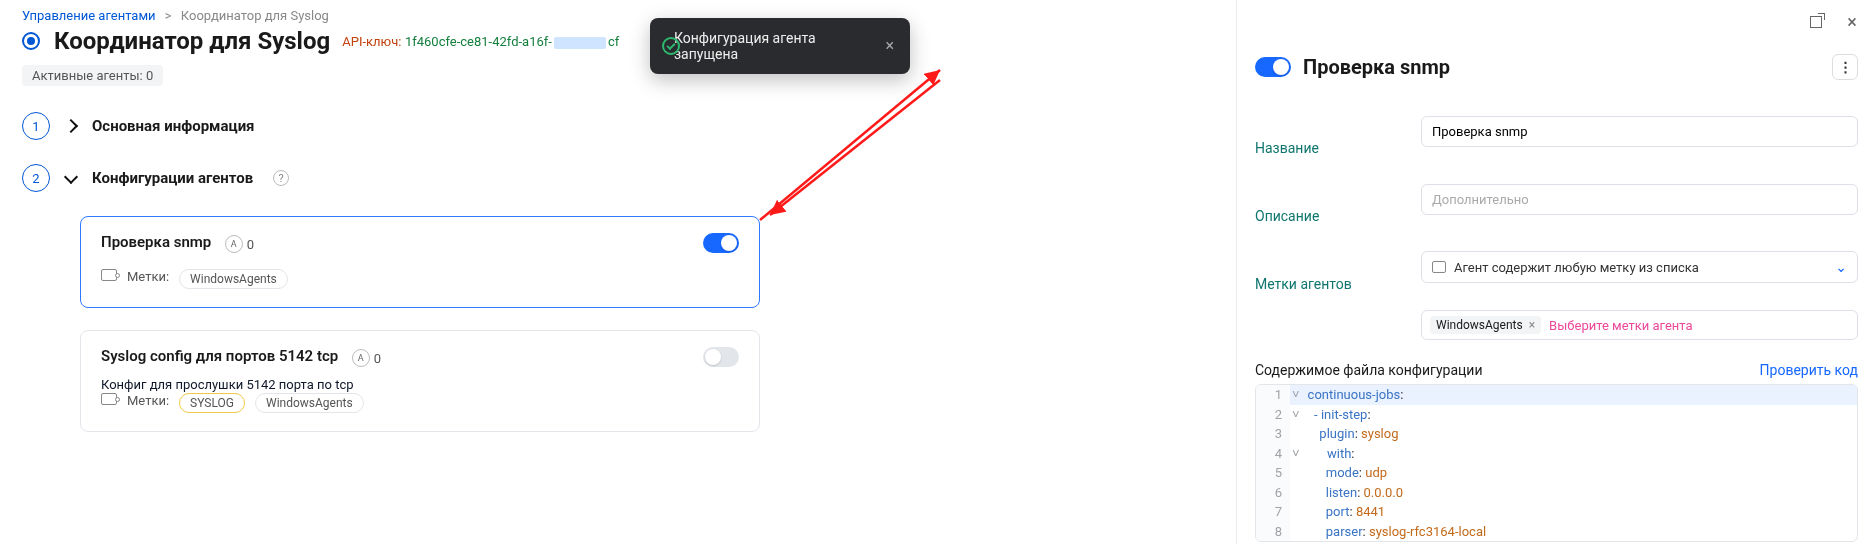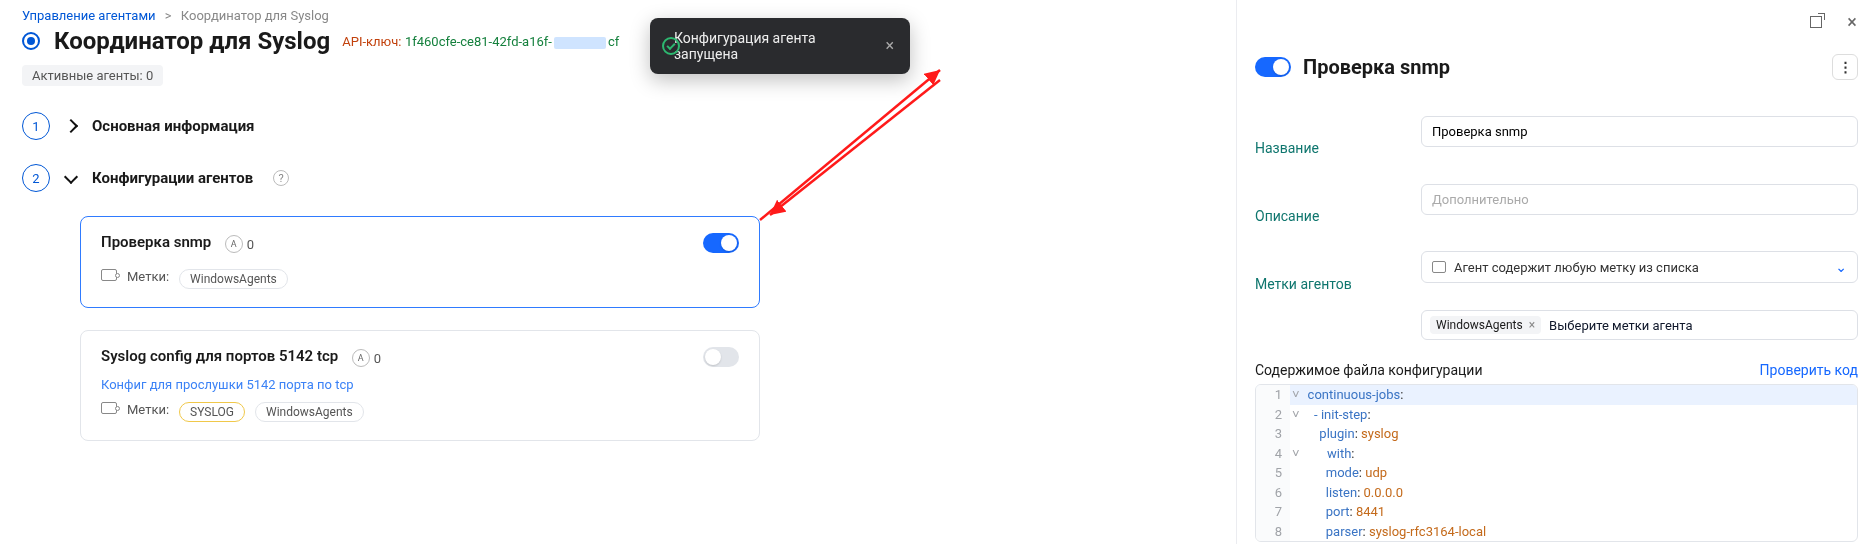--- a/index.html
+++ b/index.html
@@ -39,21 +39,21 @@
 .agents-inline .circ{width:18px;height:18px;border:1px solid #bbb;border-radius:50%;display:flex;align-items:center;justify-content:center;font-size:10px;color:#666;position:relative;}
 .agents-inline .circ::before{content:"A";font-size:9px;}
 
 .toggle{width:36px;height:20px;border-radius:12px;position:relative;cursor:pointer;}
 .toggle.on{background:#1668ff;}
 .toggle.off{background:#e2e5ea;}
 .toggle::after{content:"";position:absolute;top:2px;width:16px;height:16px;background:#fff;border-radius:50%;box-shadow:0 1px 2px rgba(0,0,0,.15);}
 .toggle.on::after{right:2px;}
 .toggle.off::after{left:2px;}
 
-.config-desc{font-size:13px;color:#3b82f6;margin:-6px 0 10px;}
+.config-desc{font-size:13px;color:#0f172a;margin:-6px 0 1px;}
 .tags-row{display:flex;align-items:flex-start;gap:10px;font-size:13px;color:#555;}
 .tag-icon{width:16px;height:12px;border:1.4px solid #888;border-radius:2px;position:relative;}
 .tag-icon::after{content:"";position:absolute;right:-4px;top:3px;width:3px;height:3px;border:1.4px solid #888;border-radius:50%;background:#fff;}
 .tag-chip{border:1px solid #e2e5ea;border-radius:12px;padding:2px 10px;font-size:12px;}
 .tag-chip.highlight{border-color:#f0c84a;}
 
 .toast{position:absolute;top:18px;left:650px;background:#2a2b2e;color:#eee;border-radius:8px;padding:12px 16px 12px 24px;display:flex;align-items:center;gap:20px;width:260px;box-shadow:0 6px 20px rgba(0,0,0,.25);}
 .toast .ok{position:absolute;left:12px;width:18px;height:18px;border:2px solid #2db870;border-radius:50%;display:flex;align-items:center;justify-content:center;}
 .toast .ok::after{content:"";width:6px;height:3px;border-left:2px solid #2db870;border-bottom:2px solid #2db870;transform:rotate(-45deg);margin-top:-2px;}
 .toast .close{margin-left:auto;color:#aaa;cursor:pointer;font-size:16px;line-height:1;}
@@ -72,21 +72,21 @@
 .form-label{font-size:14px;color:#0f766e;margin-top:34px;}
 .form-input,.form-select{border:1px solid #dde0e6;border-radius:6px;padding:7px 10px;font-size:13px;width:100%;background:#fff;}
 .form-input::placeholder{color:#aaa;}
 .form-select{display:flex;align-items:center;gap:8px;color:#333;position:relative;}
 .form-select .sel-chevron{margin-left:auto;color:#1668ff;font-size:14px;}
 .sel-icon{width:14px;height:12px;border:1.4px solid #888;border-radius:2px;position:relative;}
 
 .multi-input{border:1px solid #dde0e6;border-radius:6px;padding:5px 8px;display:flex;align-items:center;gap:8px;width:100%;}
 .multi-chip{background:#f3f4f6;border-radius:4px;padding:2px 6px;font-size:12px;display:flex;align-items:center;gap:6px;}
 .multi-chip .chip-x{color:#888;cursor:pointer;font-size:12px;}
-.multi-ph{color:#0f172a;font-size:13px;}
+.multi-ph{color:#ec4899;font-size:13px;}
 
 .config-file-head{display:flex;justify-content:space-between;align-items:center;font-size:14px;margin-bottom:6px;}
 .verify-link{color:#1668ff;cursor:pointer;}
 
 .code-editor{border:1px solid #e2e5ea;border-radius:6px;overflow:hidden;font-family:ui-monospace,Menlo,Consolas,monospace;font-size:13px;line-height:1.5;}
 .code-editor .line{display:flex;}
 .gutter{width:34px;text-align:right;padding-right:8px;color:#a0a3a8;background:#fafbfc;user-select:none;}
 .code{flex:1;white-space:pre;padding-left:8px;}
 .code-editor .fold{color:#a0a3a8;margin-left:2px;}
 .code-editor .hl{background:#eaf2ff;}

